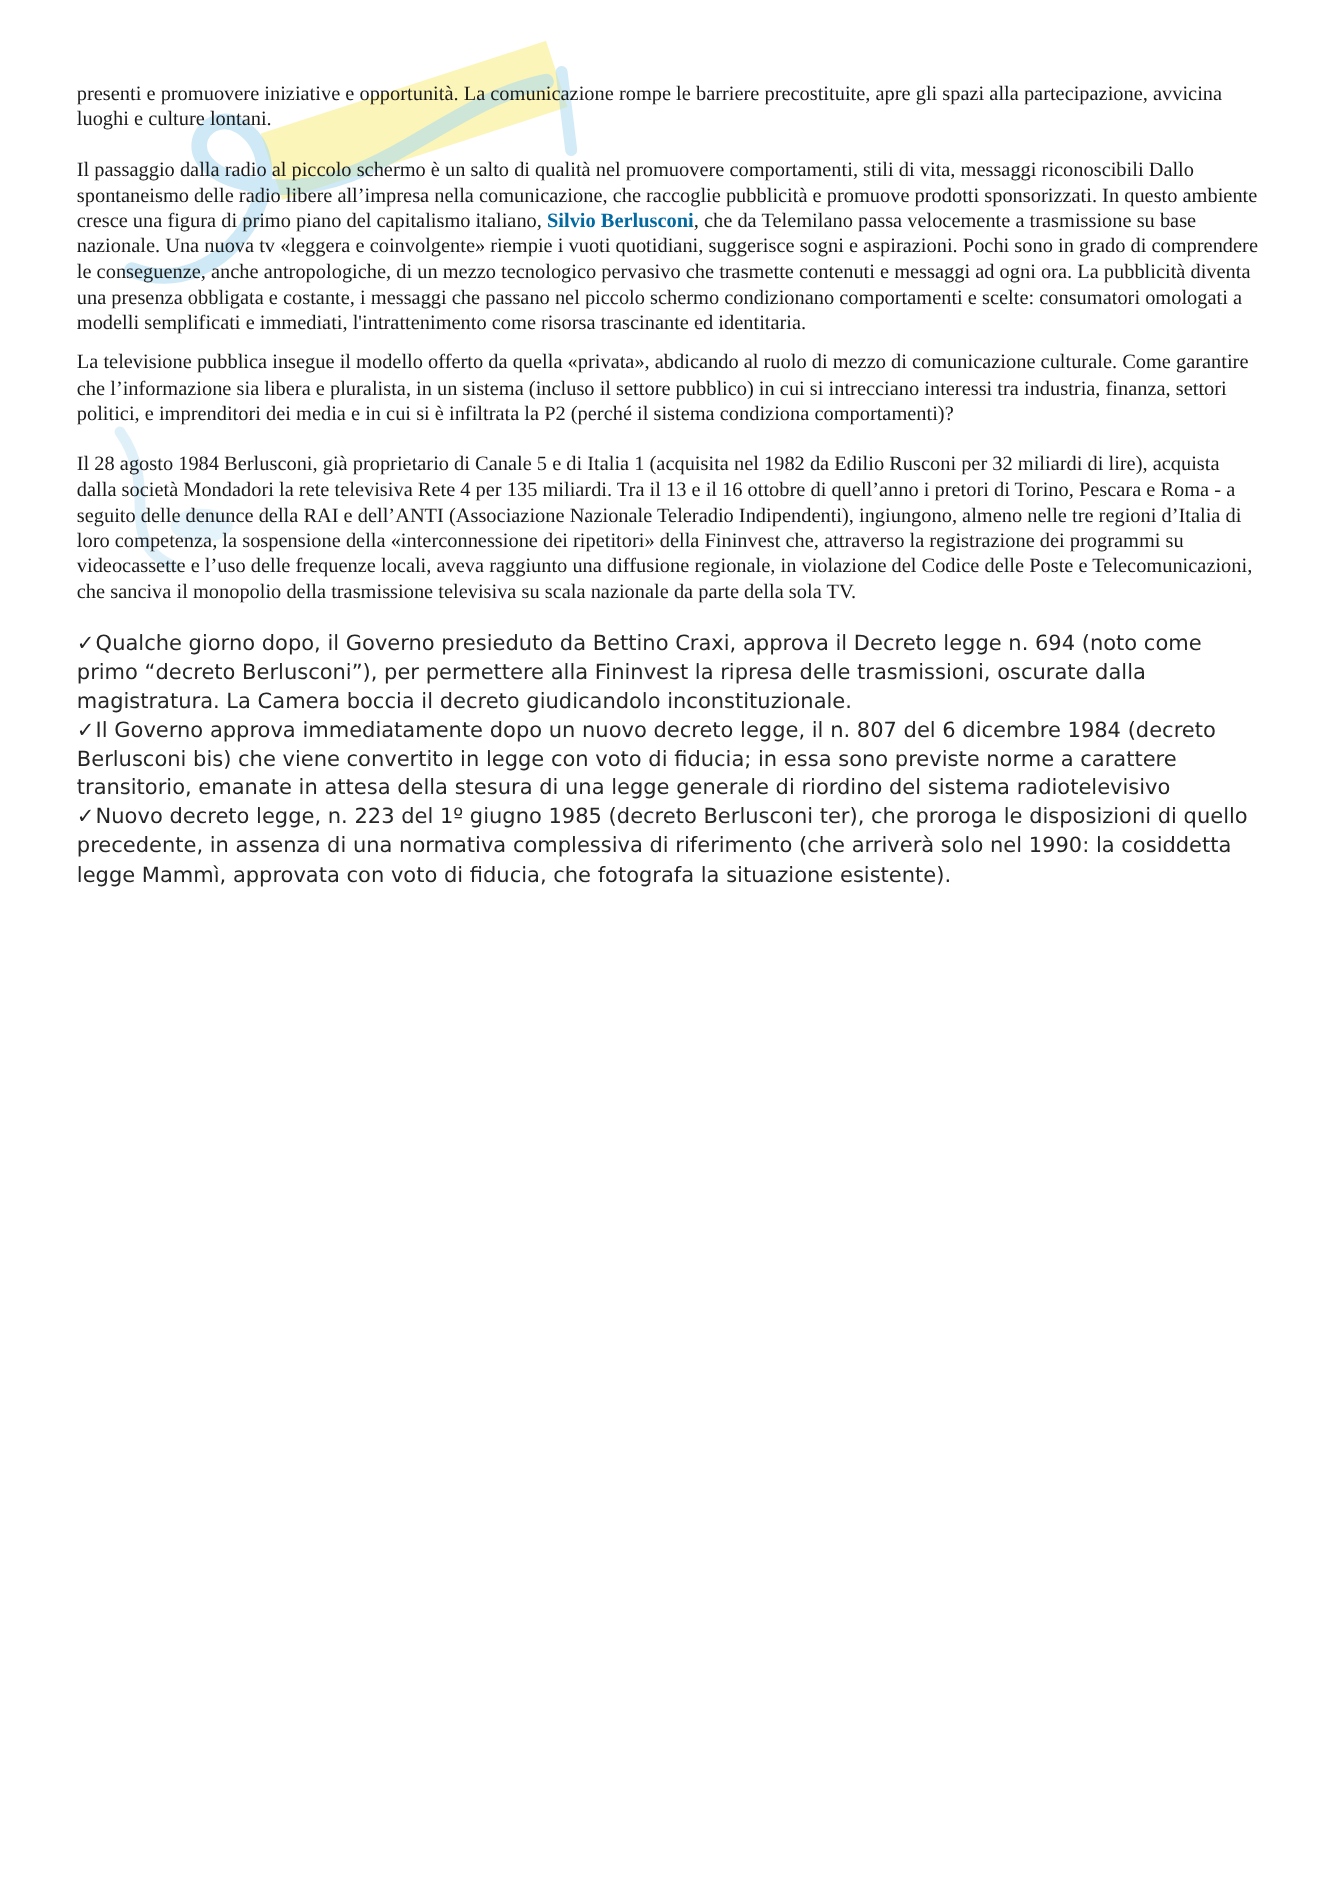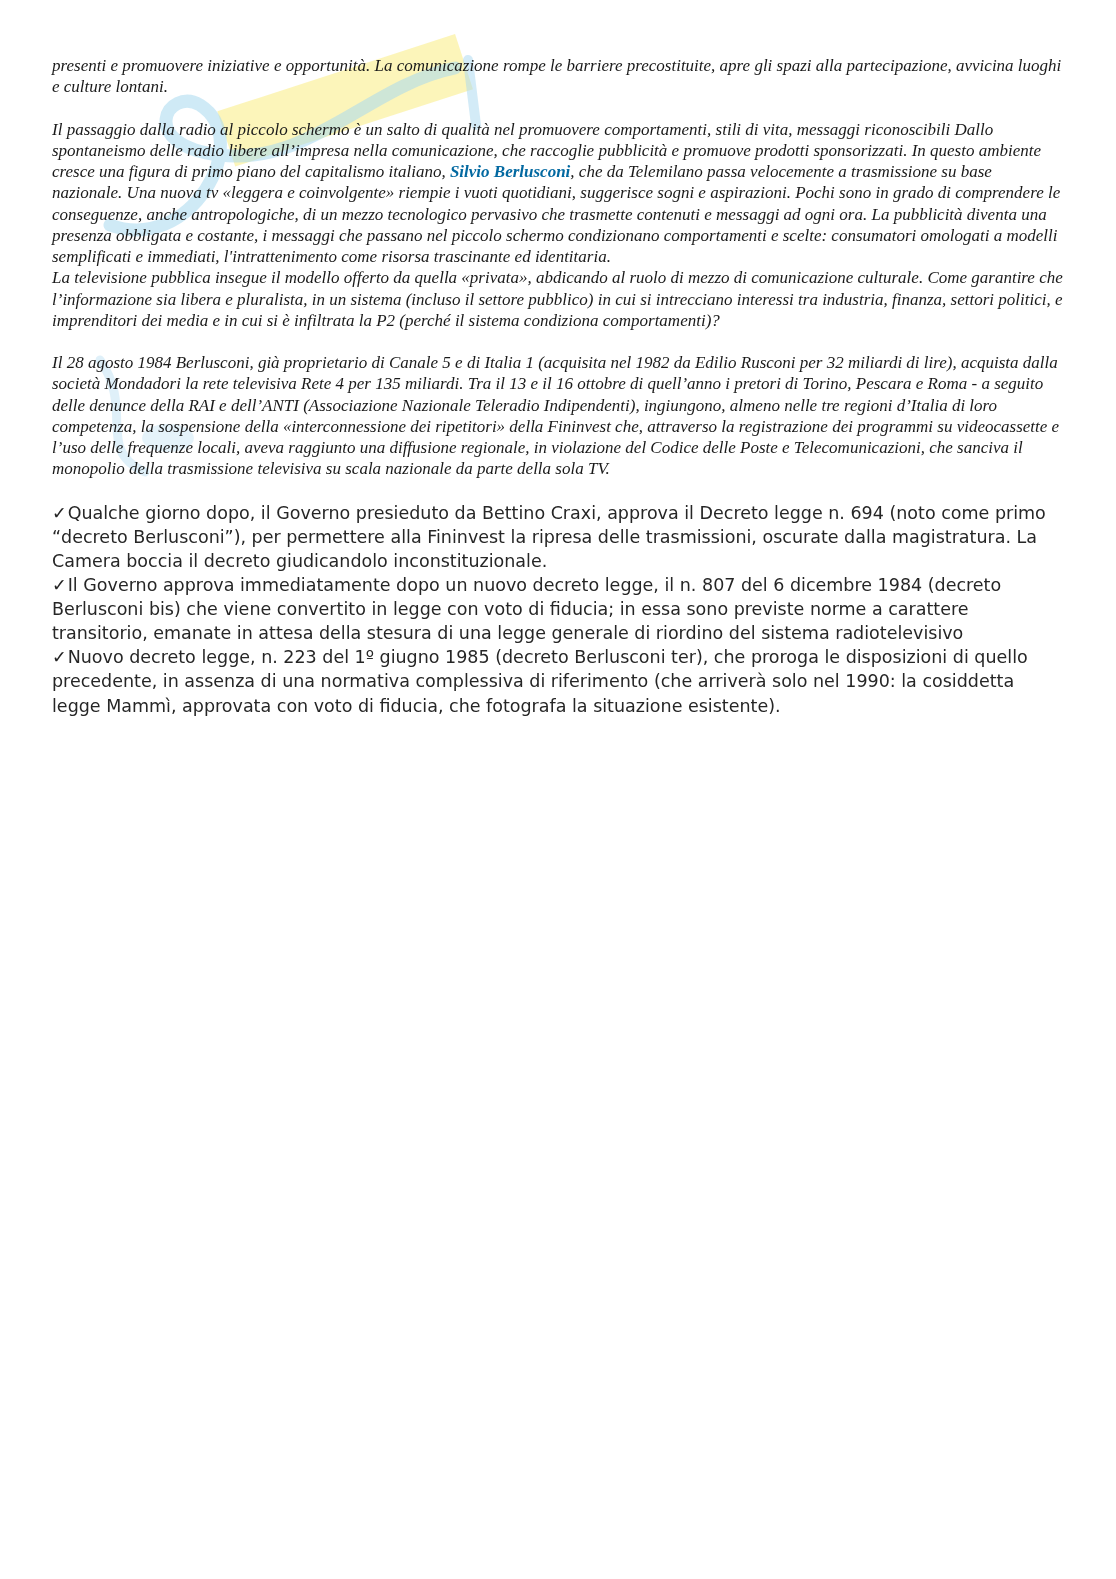--- a/index.html
+++ b/index.html
@@ -26,33 +26,32 @@
     padding: 55px 52px 0 52px;
   }
   .serif-block {
     font-family: "Liberation Serif", "DejaVu Serif", serif;
     font-size: 17px;
     line-height: 1.25;
     color: #1a1a1a;
     margin: 0 0 21px 0;
   }
   .serif-block p {
-    margin: 0;
-    font-style: italic;
+    margin: 12px;
   }
   .bold-name {
     font-weight: bold;
     color: #0369a1;
   }
   .sans-block {
     font-family: "DejaVu Sans", "Liberation Sans", sans-serif;
     font-size: 17.5px;
     line-height: 1.38;
     color: #262626;
-    margin: 0;
+    margin: 12px;
   }
   .decree-item {
     margin: 0;
   }
   .check-bullet {
     margin-right: 1px;
   }
 </style>
 </head>
 <body>

